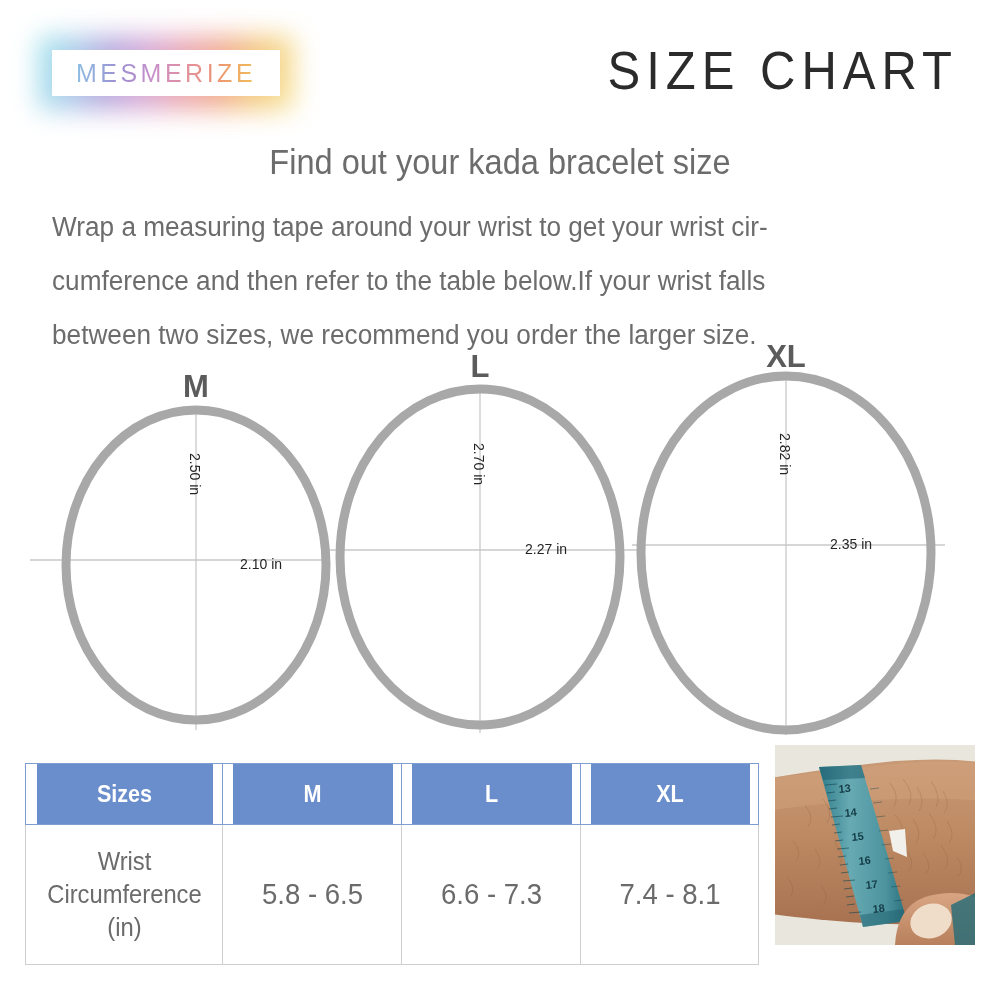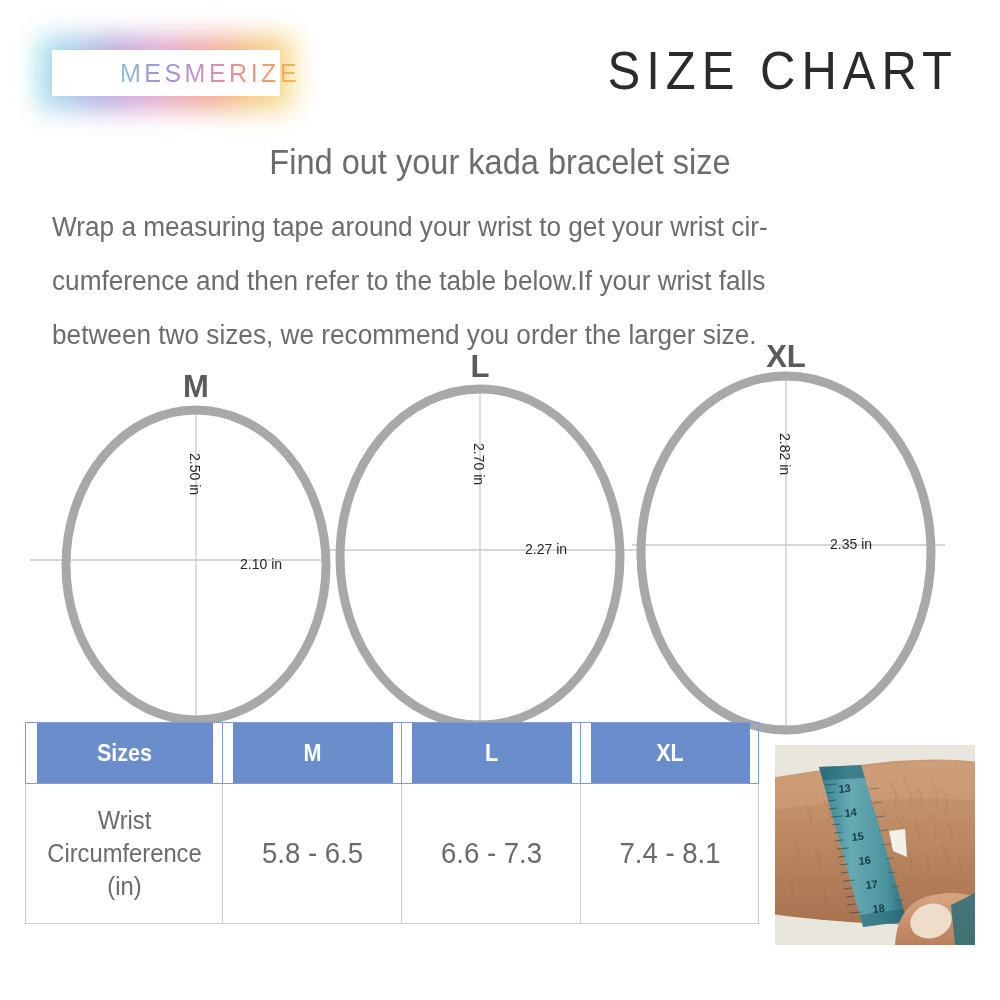--- a/index.html
+++ b/index.html
@@ -51,21 +51,20 @@
     font-size: 25px;
     font-weight: 400;
     letter-spacing: 3.5px;
     background: linear-gradient(95deg,
         #7fd3e2 0%, #8fb6e0 15%, #9d8fd2 30%,
         #c98fc9 45%, #e28f9f 58%, #ec9573 72%,
         #efb85c 86%, #f0d469 100%);
     -webkit-background-clip: text;
     background-clip: text;
     color: transparent;
-    margin-left: 44px;
     -webkit-text-fill-color: transparent;
   }
 
   
   #size-chart-title {
     position: absolute;
     right: 42px;
     top: 40px;
     font-size: 49px;
     font-weight: 300;
@@ -120,21 +119,21 @@
   .dim-text {
     font-family: "Liberation Sans", sans-serif;
     font-size: 14px;
     fill: #242424;
   }
 
   
   #size-table {
     position: absolute;
     left: 25px;
-    top: 722px;
+    top: 763px;
     width: 733px;
     border-collapse: collapse;
     table-layout: fixed;
   }
   #size-table th, #size-table td {
     border: 1px solid #cfcfcf;
     text-align: center;
     vertical-align: middle;
   }
   #size-table thead th {

